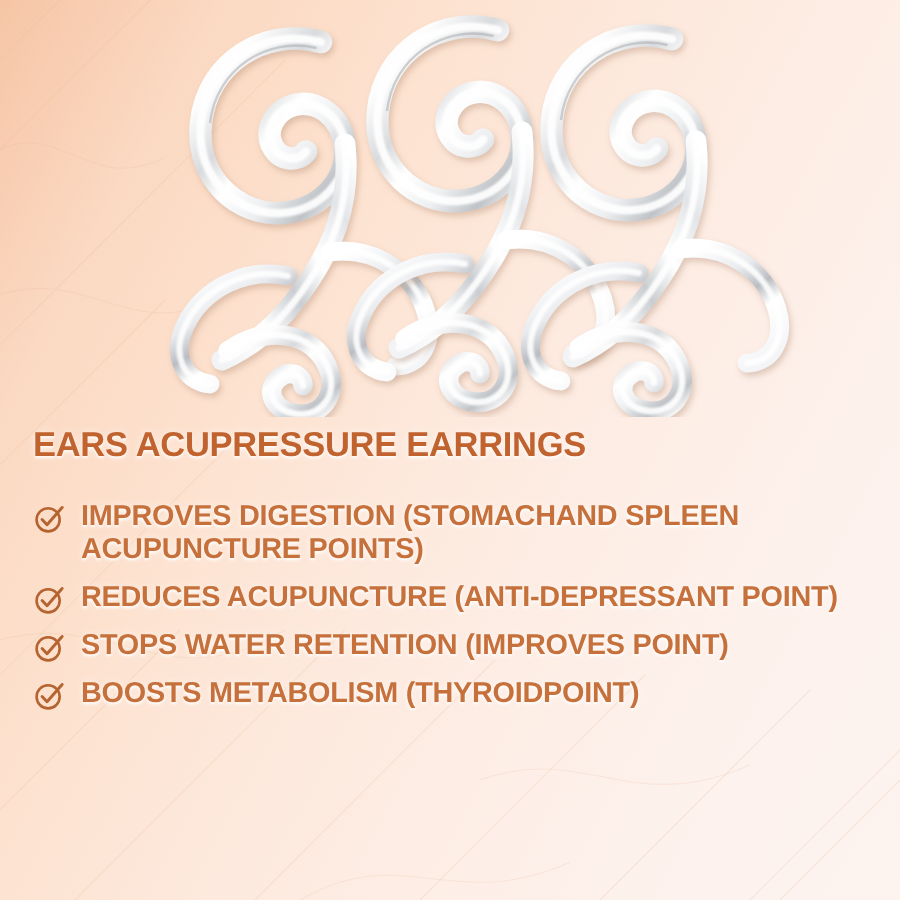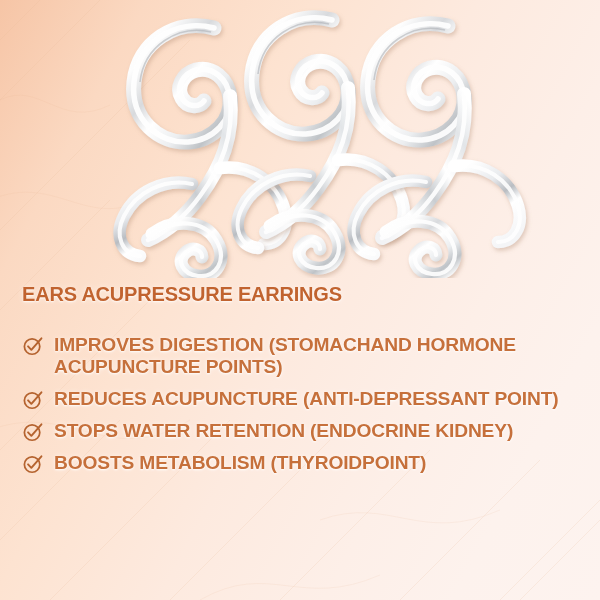--- a/index.html
+++ b/index.html
@@ -47,21 +47,21 @@
     height: 278px;
   }
   #product svg { display: block; width: 600px; height: 278px; }
 
   
   #headline {
     position: absolute;
     left: 22px;
     top: 284px;
     width: 556px;
-    font-size: 20px;
+    font-size: 23px;
     font-weight: bold;
     letter-spacing: -0.2px;
     line-height: 1.05;
     color: #c1632f;
     text-shadow: 0 1px 2px rgba(255,255,255,.85),
                  0 0 6px rgba(255,255,255,.55);
     white-space: nowrap;
   }
 
   
@@ -301,41 +301,41 @@
 
   <div id="benefits">
 
     <div class="benefit">
       <span class="check-icon">
         <svg viewBox="0 0 24 24">
           <circle cx="11" cy="12.6" r="8.4" fill="none" stroke="#b5632f" stroke-width="1.9"></circle>
           <path d="M6.6 12.4 L10.2 16.2 L21.2 3.6" fill="none" stroke="#b5632f" stroke-width="2.1" stroke-linecap="round" stroke-linejoin="round"></path>
         </svg>
       </span>
-      <span class="benefit-text">IMPROVES DIGESTION (STOMACHAND HORMONE ACUPUNCTURE POINTS)</span>
+      <span class="benefit-text">IMPROVES DIGESTION (STOMACHAND SPLEEN ACUPUNCTURE POINTS)</span>
     </div>
 
     <div class="benefit">
       <span class="check-icon">
         <svg viewBox="0 0 24 24">
           <circle cx="11" cy="12.6" r="8.4" fill="none" stroke="#b5632f" stroke-width="1.9"></circle>
           <path d="M6.6 12.4 L10.2 16.2 L21.2 3.6" fill="none" stroke="#b5632f" stroke-width="2.1" stroke-linecap="round" stroke-linejoin="round"></path>
         </svg>
       </span>
       <span class="benefit-text">REDUCES ACUPUNCTURE (ANTI-DEPRESSANT POINT)</span>
     </div>
 
     <div class="benefit">
       <span class="check-icon">
         <svg viewBox="0 0 24 24">
           <circle cx="11" cy="12.6" r="8.4" fill="none" stroke="#b5632f" stroke-width="1.9"></circle>
           <path d="M6.6 12.4 L10.2 16.2 L21.2 3.6" fill="none" stroke="#b5632f" stroke-width="2.1" stroke-linecap="round" stroke-linejoin="round"></path>
         </svg>
       </span>
-      <span class="benefit-text">STOPS WATER RETENTION (ENDOCRINE KIDNEY)</span>
+      <span class="benefit-text">STOPS WATER RETENTION (IMPROVES POINT)</span>
     </div>
 
 
     <div class="benefit">
       <span class="check-icon">
         <svg viewBox="0 0 24 24">
           <circle cx="11" cy="12.6" r="8.4" fill="none" stroke="#b5632f" stroke-width="1.9"></circle>
           <path d="M6.6 12.4 L10.2 16.2 L21.2 3.6" fill="none" stroke="#b5632f" stroke-width="2.1" stroke-linecap="round" stroke-linejoin="round"></path>
         </svg>
       </span>

